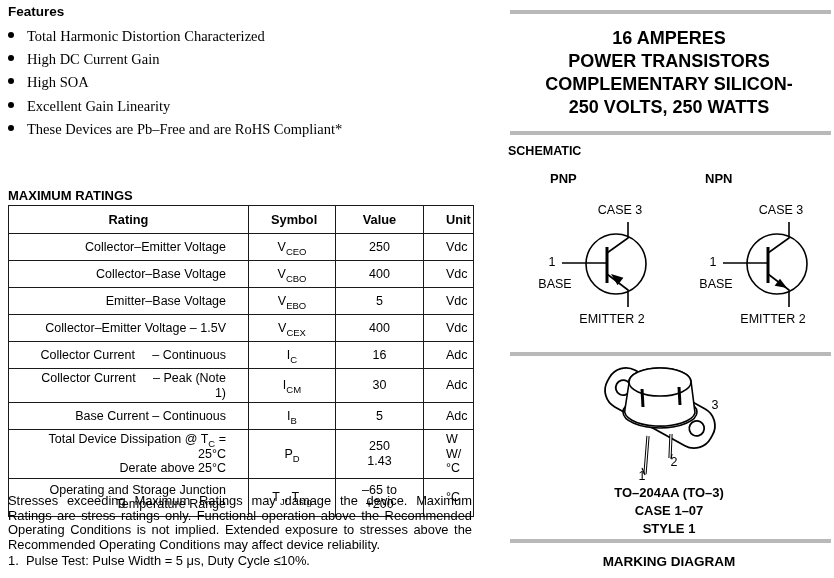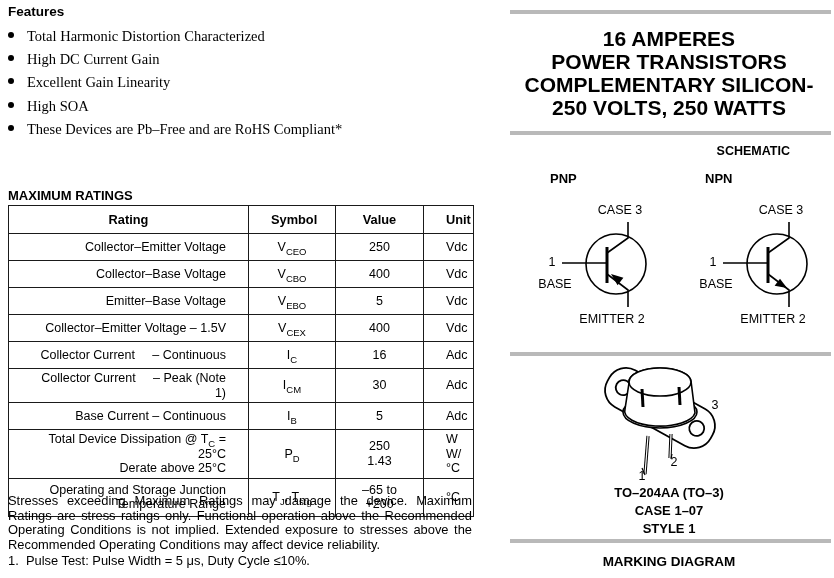--- a/index.html
+++ b/index.html
@@ -31,23 +31,23 @@
   td div:empty{display:none;}
   sub:empty{display:none;}
   .indent2{padding-left:40px;}
   .footnote{position:absolute;left:8px;top:494px;width:464px;font-size:12.9px;
     line-height:14.6px;text-align:justify;}
   .note{position:absolute;left:8px;top:553px;width:464px;font-size:12.9px;}
   
   .bar{position:absolute;left:510px;width:321px;height:4px;background:#b9b9b9;}
   #bar1{top:10px;} #bar2{top:131px;} #bar3{top:352px;} #bar4{top:539px;}
   .title-block{position:absolute;left:506px;top:27px;width:326px;text-align:center;
-    font-size:21px;font-weight:bold;line-height:23px;}
+    font-size:18px;font-weight:bold;line-height:23px;}
   .schem-heading{position:absolute;left:508px;top:144px;width:282px;
-    text-align:right;font-size:12.5px;font-weight:bold;}
+    text-align:left;font-size:12.5px;font-weight:bold;}
   .trans-label{position:absolute;top:171px;width:80px;text-align:left;
     font-size:13px;font-weight:bold;}
   #pnp-label{left:550px;} #npn-label{left:705px;}
   .trans-svg{position:absolute;top:192px;width:150px;height:140px;}
   #pnp-svg{left:530px;} #npn-svg{left:691px;}
   .pkg-svg{position:absolute;left:598px;top:362px;width:210px;height:122px;}
   .pkg-caption{position:absolute;left:508px;top:484px;width:322px;text-align:center;
     font-size:13px;font-weight:bold;line-height:18px;}
   .marking-heading{position:absolute;left:508px;top:554px;width:322px;
     text-align:center;font-size:13.5px;font-weight:bold;}
@@ -64,25 +64,25 @@
     <div class="feature-item">
         <span class="dot"></span>
         <span>Total Harmonic Distortion Characterized</span>
       </div>
     <div class="feature-item">
         <span class="dot"></span>
         <span>High DC Current Gain</span>
       </div>
     <div class="feature-item">
         <span class="dot"></span>
+        <span>High SOA</span>
+      </div>
+    <div class="feature-item">
+        <span class="dot"></span>
         <span>Excellent Gain Linearity</span>
-      </div>
-    <div class="feature-item">
-        <span class="dot"></span>
-        <span>High SOA</span>
       </div>
     <div class="feature-item">
         <span class="dot"></span>
         <span>These Devices are Pb–Free and are RoHS Compliant*</span>
       </div>
   </div>
 </div>
 
 <div class="mr-heading">MAXIMUM RATINGS</div>
 

